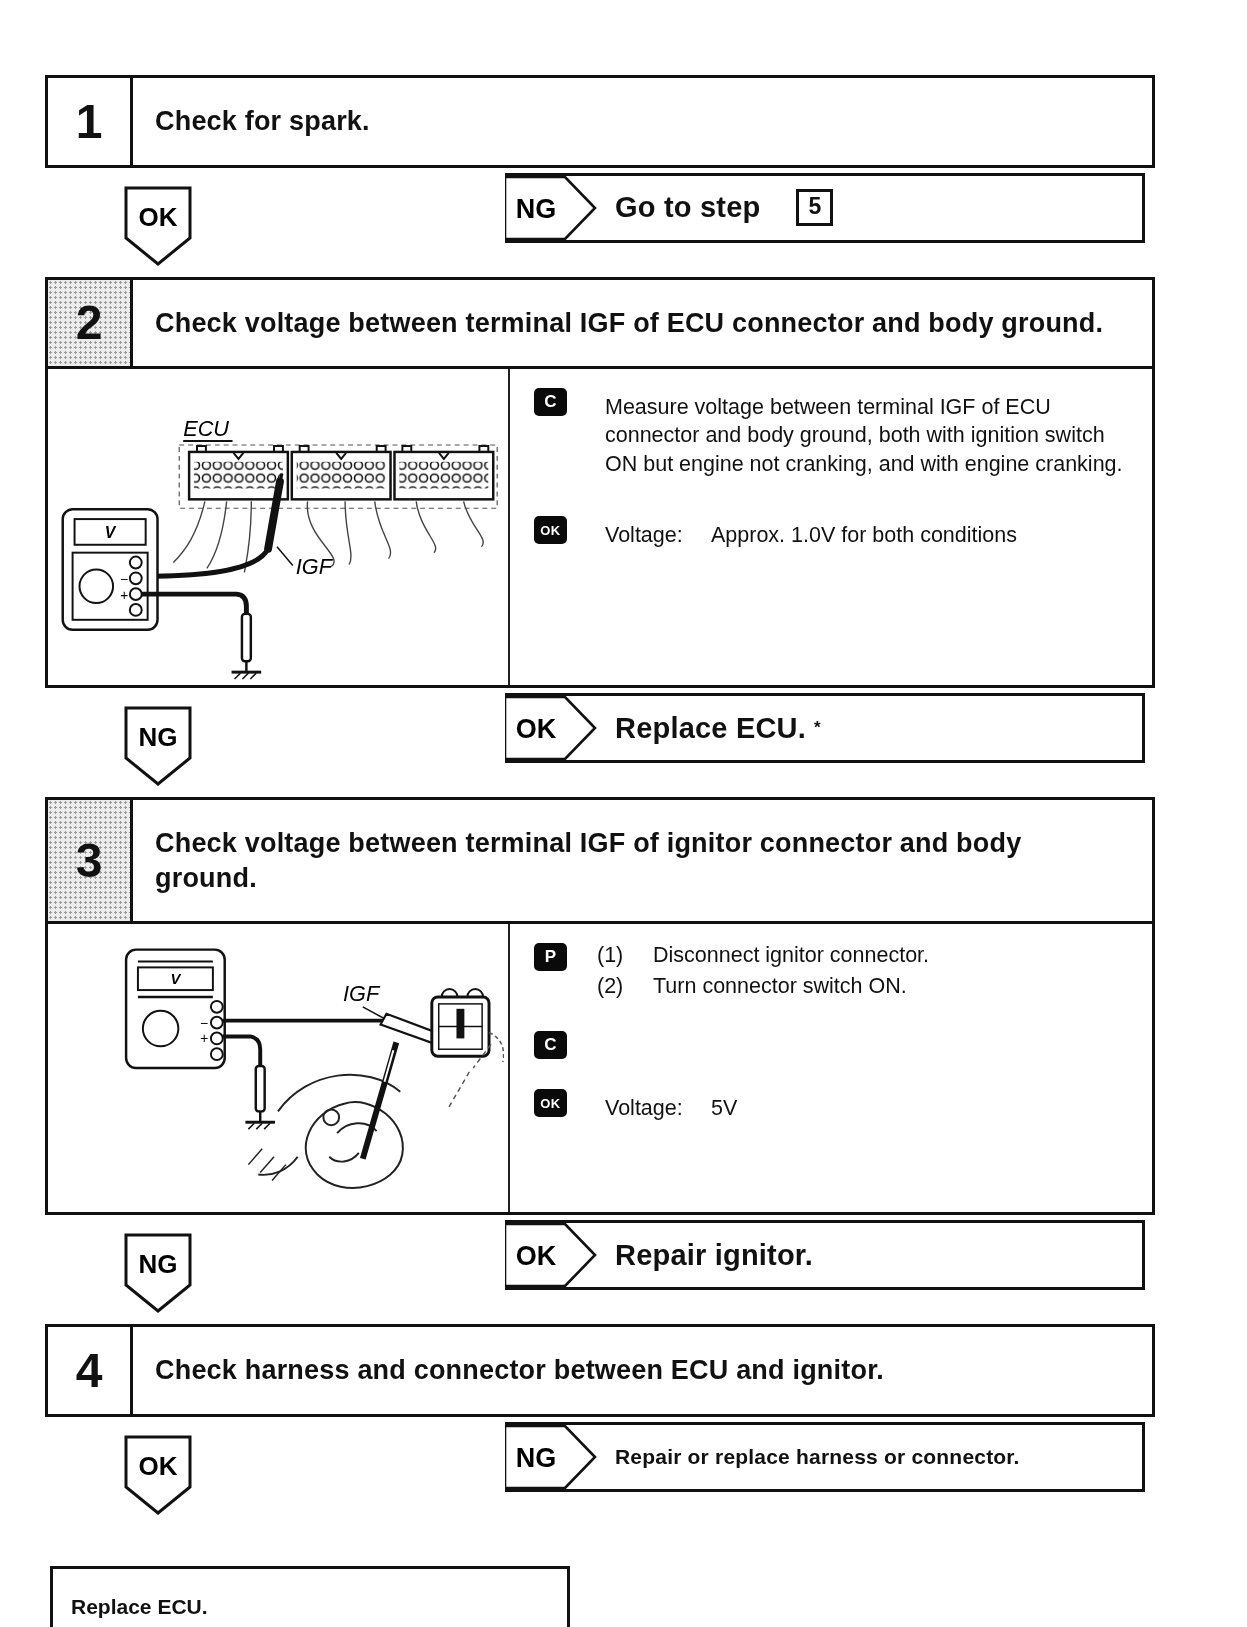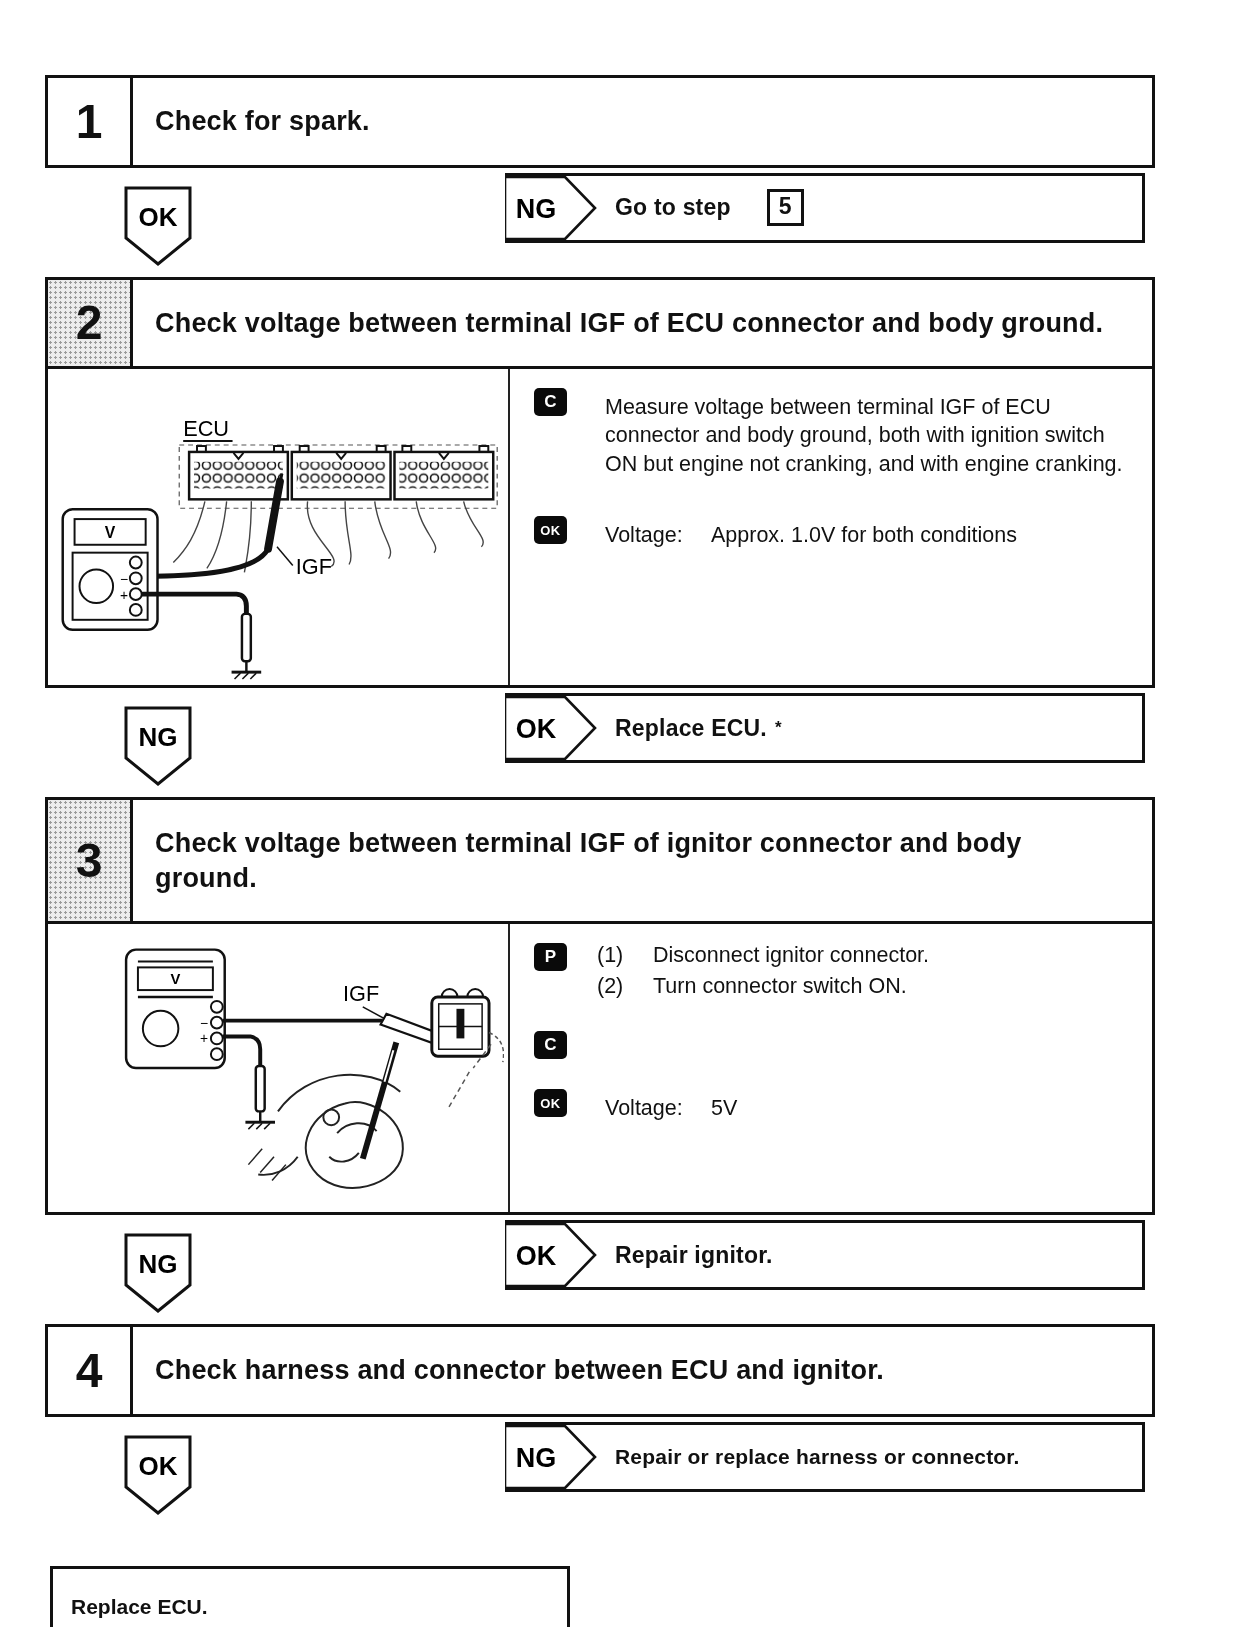--- a/index.html
+++ b/index.html
@@ -13,42 +13,42 @@
   .step-box{border:3px solid #111;width:1110px;box-sizing:border-box;background:#fff;}
   .step-header{display:flex;align-items:stretch;}
   .num-cell{width:82px;flex:none;border-right:3px solid #111;display:flex;
     align-items:center;justify-content:center;font-size:48px;font-weight:bold;}
   .num-cell.stippled{background-color:#ececec;
     background-image:radial-gradient(#9a9a9a 1px, rgba(0,0,0,0) 1.2px);
     background-size:5px 5px;}
   .title-cell{flex:1;padding:26px 22px;font-size:27px;font-weight:bold;
     line-height:1.28;letter-spacing:.2px;display:flex;align-items:center;}
   .content{display:flex;border-top:3px solid #111;}
-  .diagram-cell{width:460px;flex:none;position:relative;}
+  .diagram-cell{width:460px;flex:none;position:relative;font-style:italic;}
   .text-cell{flex:1;border-left:2px solid #222;padding:16px 18px 20px 24px;box-sizing:border-box;}
   .instr{display:flex;align-items:flex-start;margin-bottom:27px;}
   .instr:last-child{margin-bottom:0;}
   .badge{background:#0a0a0a;color:#fff;font-weight:bold;border-radius:5px;
     min-width:33px;height:28px;display:flex;align-items:center;justify-content:center;
     font-size:17px;margin-right:30px;margin-top:3px;flex:none;padding:0 5px;box-sizing:border-box;}
   .badge.small{font-size:13px;letter-spacing:.5px;}
   .instr-text{margin:8px;font-size:21.5px;line-height:1.32;}
   .instr-text.justify{text-align:justify;}
   .v-label{display:inline-block;min-width:106px;}
   .prep-list{font-size:21.5px;line-height:1.42;}
   .prep-item{display:flex;}
   .prep-num{display:inline-block;width:56px;flex:none;}
   
   .result-row{display:flex;align-items:flex-start;margin:5px 0 6px 0;min-height:94px;}
   .pent-wrap{margin-left:78px;margin-top:12px;flex:none;}
   .result-box{box-sizing:border-box;width:640px;height:70px;border:3px solid #111;
     display:flex;align-items:center;background:#fff;}
   .rb-gap{margin-left:312px;}
   .chev{flex:none;margin-left:-3px;}
-  .action{font-size:23px;font-weight:bold;margin-left:16px;letter-spacing:.2px;}
+  .action{font-size:29px;font-weight:bold;margin-left:16px;letter-spacing:.2px;}
   .footnote{font-size:17px;font-weight:bold;vertical-align:super;margin-left:8px;}
   .step-ref-box{display:inline-block;border:3px solid #111;padding:0px 9px 2px 9px;
     font-weight:bold;font-size:23px;margin-left:36px;line-height:1.25;}
   
   .final-box{margin-top:46px;margin-left:5px;width:520px;height:82px;border:3px solid #111;
     box-sizing:border-box;display:flex;align-items:center;padding-left:18px;
     font-size:21px;font-weight:bold;background:#fff;}
   .bottom-rule{margin-top:8px;margin-left:-30px;width:1220px;border-top:3px solid #222;height:0;}
   svg text{font-family:"Liberation Sans", sans-serif;}
 </style>

